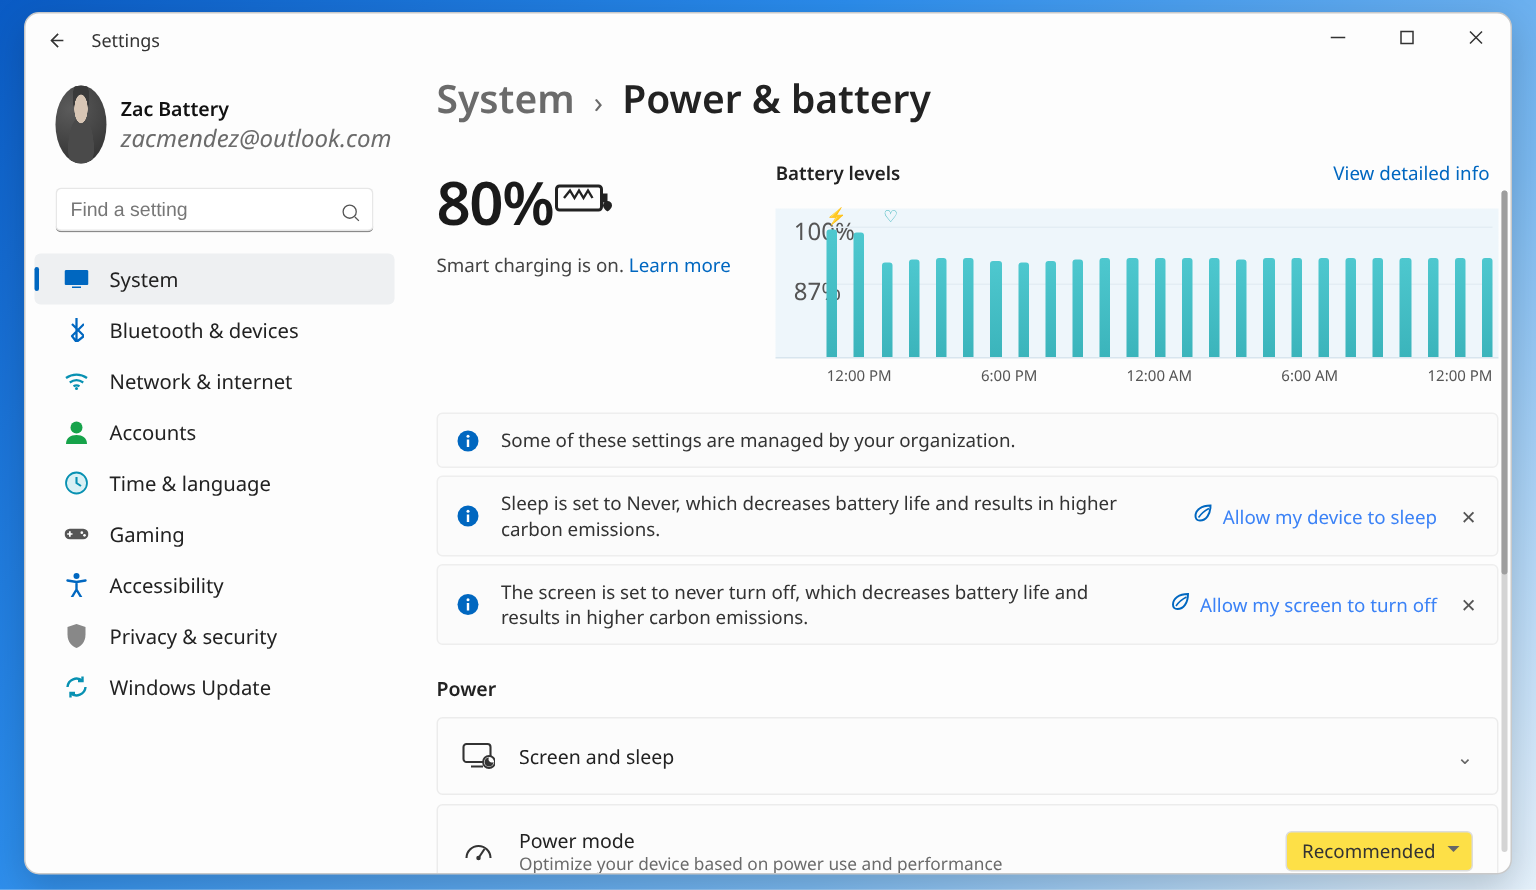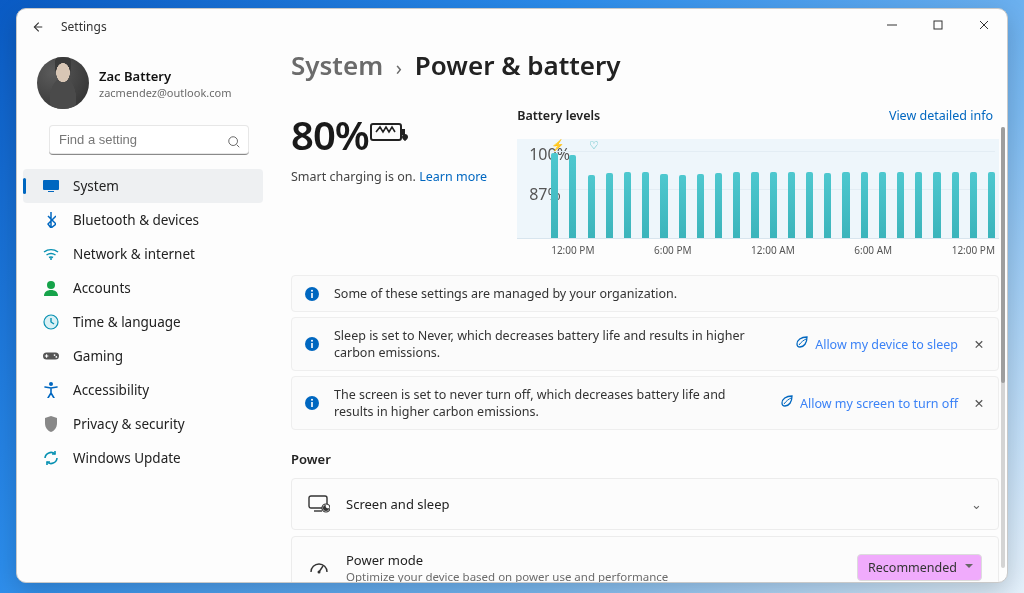--- a/index.html
+++ b/index.html
@@ -8,22 +8,22 @@
 .titlebar .ctl{width:46px;height:100%;display:flex;align-items:center;justify-content:center;color:#333;font-family:"Segoe Fluent Icons","Segoe MDL2 Assets",system-ui;font-size:10px;cursor:default;}
 .titlebar .ctl svg{display:block}
 .topleft{position:absolute;top:9px;left:12px;display:flex;align-items:center;gap:16px;color:#333;font-size:12px;}
 .topleft .back{width:16px;height:16px;display:flex;align-items:center;justify-content:center;}
 .body{display:flex;height:calc(100% - 32px);}
 .sidebar{width:256px;padding:8px 4px 0 0;box-sizing:border-box;}
 .user{display:flex;align-items:center;gap:10px;padding:8px 8px 16px 20px;}
 .avatar{width:52px;height:52px;border-radius:50%;background:radial-gradient(circle at 30% 30%,#5b5b5b,#2d2d2d);position:relative;overflow:hidden;}
 .avatar::after{content:"";position:absolute;inset:0;background:radial-gradient(ellipse at 50% 30%,#d8c6b5 0 18%,transparent 19%),radial-gradient(ellipse at 50% 80%,#4a4a4a 0 35%,transparent 36%),radial-gradient(ellipse at 50% 16%,#3a3a3a 0 22%,transparent 23%);}
 .user .nm{font-size:13px;font-weight:600;color:#111;}
-.user .em{font-size:11px;color:#6b6b6b;}
-.search{margin:0 20px 14px 32px;position:relative;}
+.user .em{font-size:16px;color:#6b6b6b;font-style:italic;}
+.search{margin:0 20px 14px 20px;position:relative;}
 .search input{width:100%;box-sizing:border-box;height:30px;border:none;border-bottom:1px solid #8a8a8a;background:#ffffff;border-radius:4px;padding:0 30px 0 10px;font-size:13px;color:#555;box-shadow:inset 0 0 0 1px #e7e7e7;}
 .search input::placeholder{color:#777}
 .search .mag{position:absolute;right:8px;top:7px;color:#555}
 .nav{list-style:none;margin:0;padding:0;}
 .nav li{display:flex;align-items:center;gap:14px;padding:8px 12px 8px 20px;font-size:13.5px;color:#222;border-radius:4px;margin:0 6px;position:relative;}
 .nav li.sel{background:#eef0f2;}
 .nav li.sel::before{content:"";position:absolute;left:0;top:9px;bottom:9px;width:3px;background:#0067c0;border-radius:2px;}
 .nav .ic{width:16px;height:16px;display:flex;align-items:center;justify-content:center;font-size:14px;}
 .main{flex:1;padding:6px 8px 0 18px;overflow:hidden;position:relative;}
 .scroll{position:absolute;right:2px;top:86px;bottom:14px;width:4px;background:#d4d4d4;border-radius:2px;}
@@ -55,21 +55,21 @@
 .notice .msg{flex:1}
 .notice .act{color:#3b82f6;display:flex;align-items:center;gap:6px}
 .notice .dis{width:14px;color:#555;text-align:center}
 .secttl{font-size:13px;font-weight:600;color:#222;margin:0 0 10px 0}
 .card{background:#fcfcfc;border:1px solid #ececec;border-radius:4px;padding:14px 16px;display:flex;align-items:center;gap:16px;margin-bottom:6px;}
 .card .ci{width:22px;height:22px;display:flex;align-items:center;justify-content:center;color:#333}
 .card .ct{flex:1}
 .card .ct .h{font-size:13px;color:#222}
 .card .ct .s{font-size:11.5px;color:#6b6b6b}
 .card .trail{display:flex;align-items:center;gap:10px;font-size:12.5px;color:#333}
-.dd{border:1px solid #dcdcdc;border-radius:4px;padding:4px 24px 4px 10px;font-size:12.5px;position:relative;background:#f0abfc}
+.dd{border:1px solid #dcdcdc;border-radius:4px;padding:4px 24px 4px 10px;font-size:12.5px;position:relative;background:#fde047}
 .dd::after{content:"";position:absolute;right:8px;top:9px;border:4px solid transparent;border-top-color:#666}
 .chevr{color:#666;font-size:13px}
 </style>
 </head>
 <body>
 
 <div class="window">
   <div class="topleft">
     <span class="back">
       <svg width="14" height="14" viewBox="0 0 16 16">

